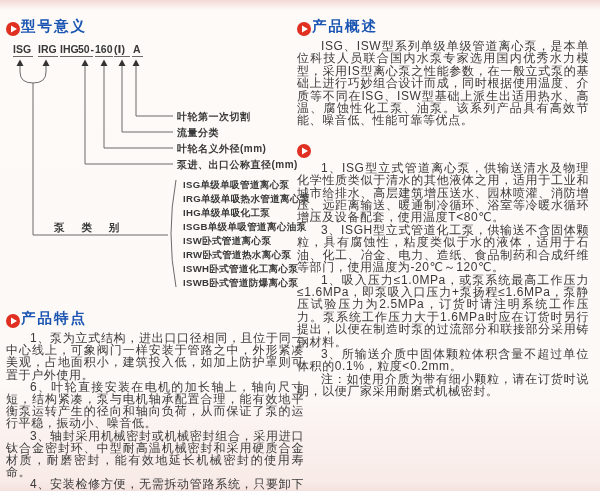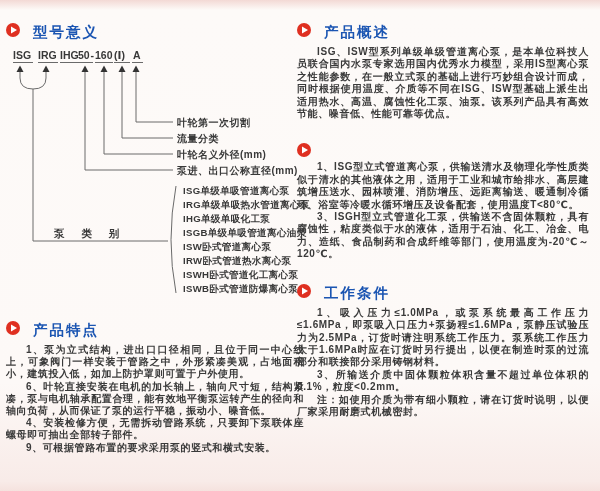--- a/index.html
+++ b/index.html
@@ -5,27 +5,27 @@
   html,body{margin:0;padding:0;}
   body{
     width:600px;height:491px;overflow:hidden;
     font-family:"Liberation Sans","DejaVu Sans",sans-serif;
     background:linear-gradient(180deg,#f3d9d5 0px,#fdfaf8 10px,#fdf9f7 78%,#f8ebe8 98%,#f5e2de 100%);
   }
   .page{position:relative;width:600px;height:491px;}
   .col{position:absolute;top:0;}
   .col.left{left:6px;width:298px;}
   .col.right{left:297px;width:292px;}
-  .sec-header{display:flex;align-items:flex-start;gap:13px;margin:23px 0 4px 0;}
+  .sec-header{display:flex;align-items:flex-end;gap:1px;margin:17px 0 4px 0;}
   .sec-header .icon{width:14px;height:14px;flex:0 0 auto;display:block;}
   .sec-header h2{
     margin:0;font-size:14.5px;font-weight:bold;color:#1b55b2;letter-spacing:2px;
   }
   .para{
-    margin:0;font-size:10px;line-height:12.2px;color:#3a3a3a;font-weight:bold;
+    margin:0;font-size:12px;line-height:12.2px;color:#3a3a3a;font-weight:normal;
     text-align:justify;text-indent:2em;letter-spacing:0.6px;
   }
   .col.right .para{line-height:12.4px;}
   .diagram{display:block;overflow:visible;}
   .diagram text{fill:#383838;font-weight:bold;}
   .diagram .model-seg{font-size:10.5px;}
   .diagram .callout{font-size:10px;letter-spacing:0.5px;}
   .diagram .ptype{font-size:9.6px;letter-spacing:0.3px;}
   .diagram .cat{font-size:10.5px;letter-spacing:7px;}
   .diagram line,.diagram path{stroke:#6a6a6a;stroke-width:1;fill:none;}
@@ -102,20 +102,21 @@
 
     <div class="sec-header">
       <svg class="icon" viewBox="0 0 14 14">
         <circle cx="7" cy="7" r="7" fill="#df3021"></circle>
         <polygon points="5,3.6 11,7 5,10.4" fill="#ffffff"></polygon>
       </svg>
       <h2>产品特点</h2>
     </div>
     <p class="para">1、泵为立式结构，进出口口径相同，且位于同一中心线上，可象阀门一样安装于管路之中，外形紧凑美观，占地面积小，建筑投入低，如加上防护罩则可置于户外使用。</p>
     <p class="para">6、叶轮直接安装在电机的加长轴上，轴向尺寸短，结构紧凑，泵与电机轴承配置合理，能有效地平衡泵运转产生的径向和轴向负荷，从而保证了泵的运行平稳，振动小、噪音低。</p>
+    <p class="para">3、轴封采用机械密封或机械密封组合，采用进口钛合金密封环、中型耐高温机械密封和采用硬质合金材质，耐磨密封，能有效地延长机械密封的使用寿命。</p>
     <p class="para">4、安装检修方便，无需拆动管路系统，只要卸下泵联体座螺母即可抽出全部转子部件。</p>
     <p class="para">9、可根据管路布置的要求采用泵的竖式和横式安装。</p>
   </div>
 
   <div class="col right">
 
     <div class="sec-header">
       <svg class="icon" viewBox="0 0 14 14">
         <circle cx="7" cy="7" r="7" fill="#df3021"></circle>
         <polygon points="5,3.6 11,7 5,10.4" fill="#ffffff"></polygon>
@@ -126,25 +127,18 @@
 
     <div class="sec-header">
       <svg class="icon" viewBox="0 0 14 14">
         <circle cx="7" cy="7" r="7" fill="#df3021"></circle>
         <polygon points="5,3.6 11,7 5,10.4" fill="#ffffff"></polygon>
       </svg>
     </div>
     <p class="para">1、ISG型立式管道离心泵，供输送清水及物理化学性质类似于清水的其他液体之用，适用于工业和城市给排水、高层建筑增压送水、园林喷灌、消防增压、远距离输送、暖通制冷循环、浴室等冷暖水循环增压及设备配套，使用温度T&lt;80℃。</p>
     <p class="para">3、ISGH型立式管道化工泵，供输送不含固体颗粒，具有腐蚀性，粘度类似于水的液体，适用于石油、化工、冶金、电力、造纸、食品制药和合成纤维等部门，使用温度为-20℃～120℃。</p>
 
-    <div class="sec-header">
-      <svg class="icon" viewBox="0 0 14 14">
-        <circle cx="7" cy="7" r="7" fill="#df3021"></circle>
-        <polygon points="5,3.6 11,7 5,10.4" fill="#ffffff"></polygon>
-      </svg>
-      <h2>工作条件</h2>
-    </div>
     <p class="para">1、吸入压力≤1.0MPa，或泵系统最高工作压力≤1.6MPa，即泵吸入口压力+泵扬程≤1.6MPa，泵静压试验压力为2.5MPa，订货时请注明系统工作压力。泵系统工作压力大于1.6MPa时应在订货时另行提出，以便在制造时泵的过流部分和联接部分采用铸钢材料。</p>
     <p class="para">3、所输送介质中固体颗粒体积含量不超过单位体积的0.1%，粒度&lt;0.2mm。</p>
     <p class="para">注：如使用介质为带有细小颗粒，请在订货时说明，以便厂家采用耐磨式机械密封。</p>
   </div>
 
 </div>
 
 </body></html>

